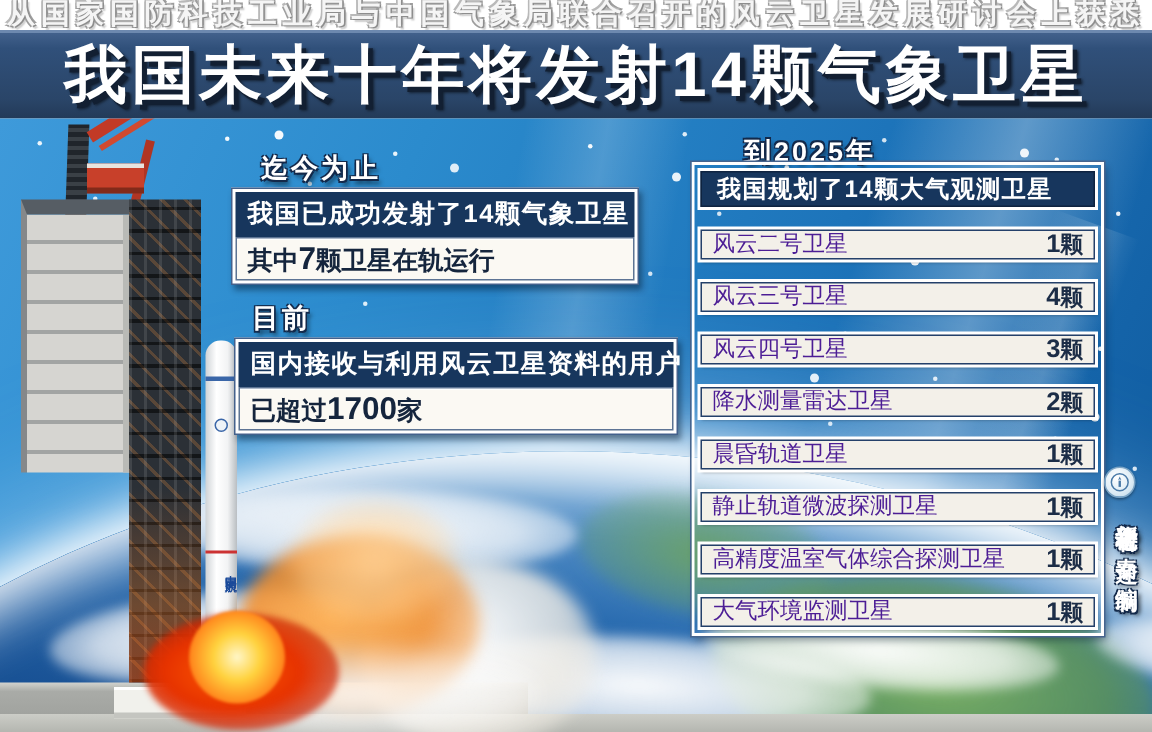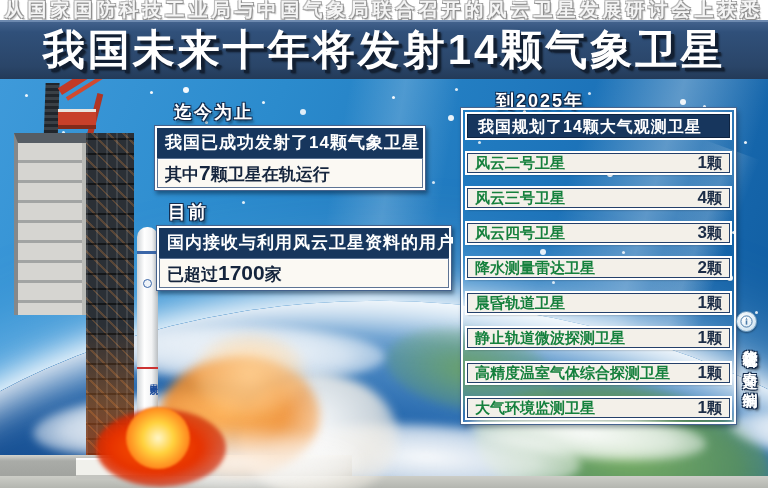--- a/index.html
+++ b/index.html
@@ -137,21 +137,21 @@
   
   .panel { position:absolute; left:461px; top:29px; width:275px; border:2px solid #ffffff;
     outline:1px solid #46648e; padding:4px; display:flex; flex-direction:column; gap:15px;
     box-shadow:2px 3px 5px rgba(0,20,40,.4); }
   .panel .phead { background:#17365d; color:#fff; font-size:16px; font-weight:bold; letter-spacing:1px;
     height:24px; line-height:24px; padding:0 0 0 10px; border:1px solid #0e2340;
     box-shadow:0 0 0 2px #ffffff; white-space:nowrap; }
   .panel .row { background:#f3f0e9; border:1px solid #24406a; box-shadow:0 0 0 2px #ffffff, 1px 2px 2px rgba(0,0,0,.35);
     height:20px; line-height:18px; display:flex; justify-content:space-between; align-items:center;
     padding:0 7px; white-space:nowrap; }
-  .panel .row .nm { font-size:15px; font-weight:bold; color:#15803d; letter-spacing:0; }
+  .panel .row .nm { font-size:15px; font-weight:normal; color:#4c1d95; letter-spacing:0; }
   .panel .row .ct { font-size:15px; font-weight:bold; color:#1c2d47;text-align:center; }
   .panel .row .ct .num { font-size:17px; }
 
   
   .emblem { position:absolute; left:736px; top:232px; width:21px; height:21px; border-radius:50%;
     background:radial-gradient(circle at 40% 35%, #ffffff 0%, #dcebf5 60%, #b9d4e6 100%);
     border:1px solid #7aa3c4; box-shadow:0 1px 2px rgba(0,0,0,.4); }
   .emblem svg { display:block; margin:3px auto 0; }
   .credit { position:absolute; left:740px; top:258px; height:150px; writing-mode:vertical-rl;
     text-orientation:upright; font-size:15px; font-weight:bold; color:#ffffff; letter-spacing:1px;

